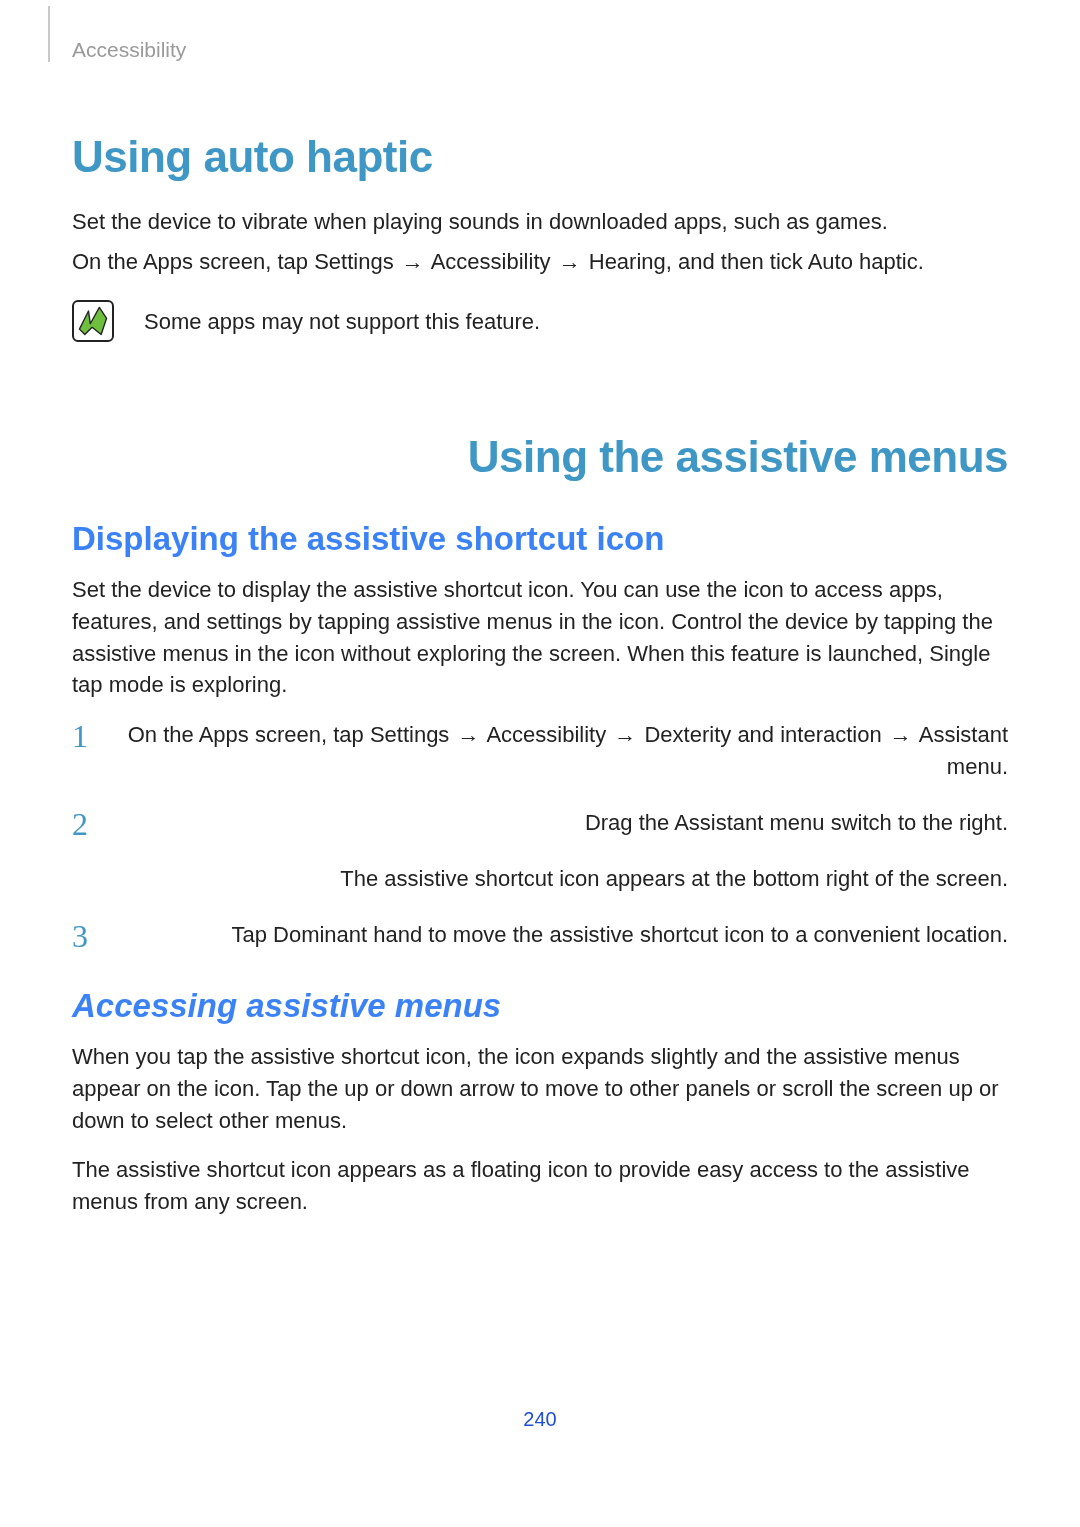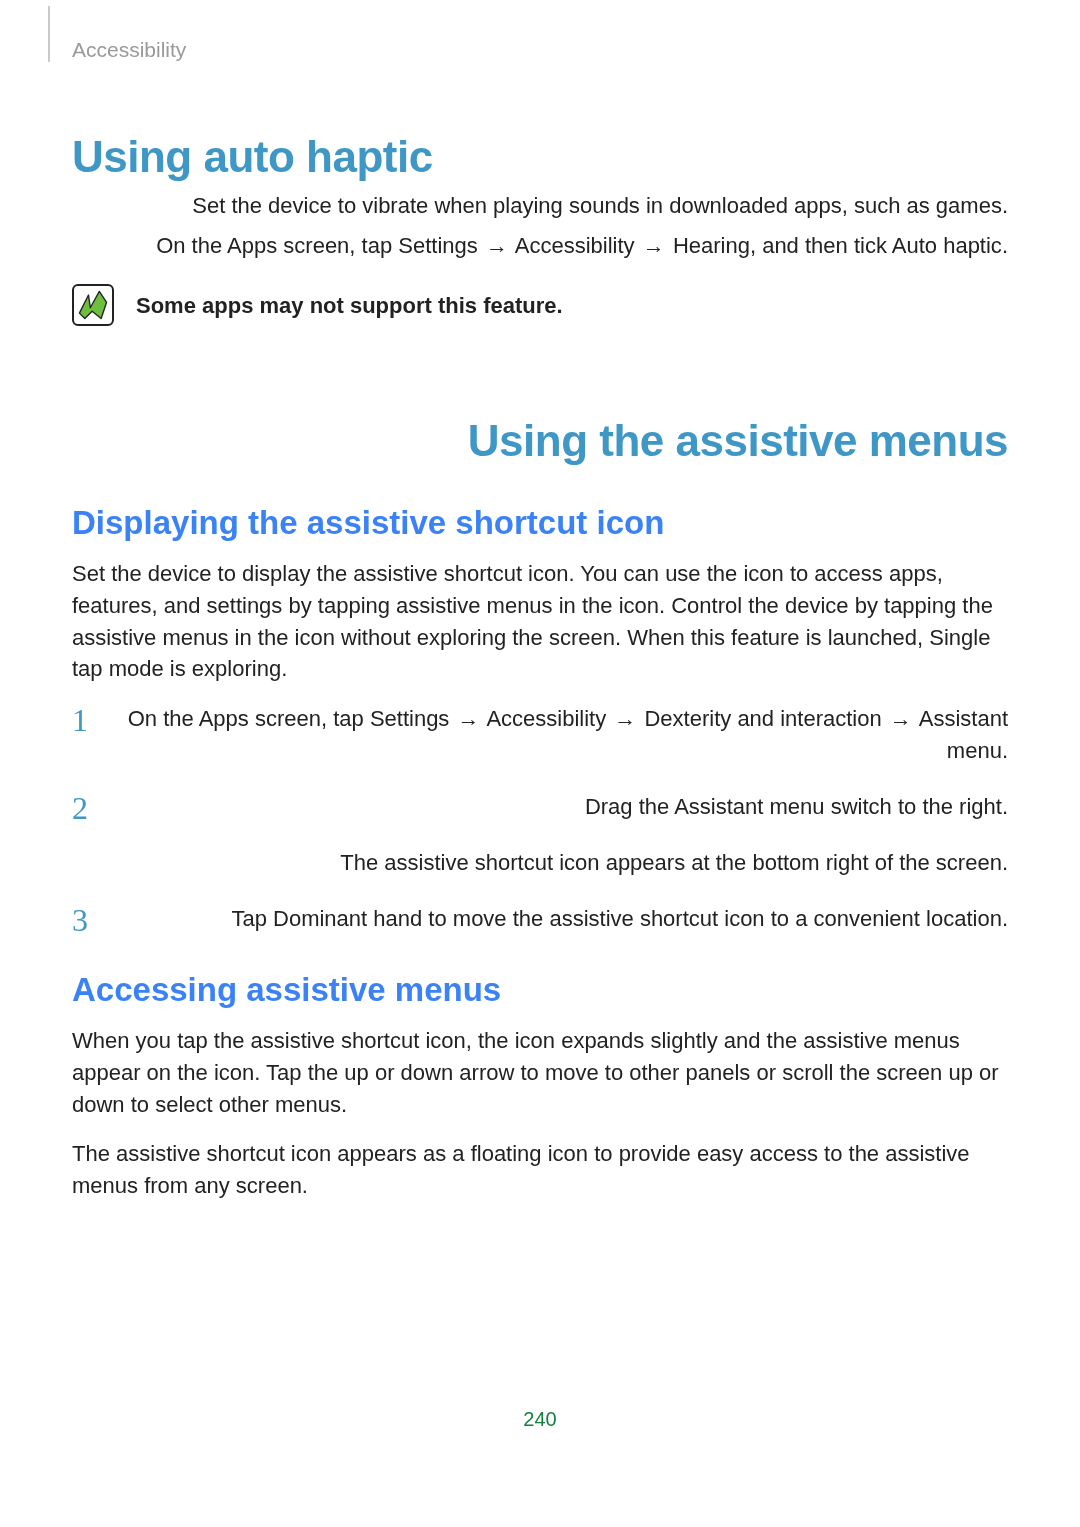--- a/index.html
+++ b/index.html
@@ -26,46 +26,44 @@
     font-size: 21px;
     color: #9a9a9a;
     margin-bottom: 70px;
     padding-left: 0;
   }
   h1.section-title {
     font-size: 44px;
     font-weight: 700;
     color: #3f97c6;
     margin-top: 0;
-    margin-bottom: 8px;
+    margin-bottom: 24px;
     letter-spacing: -0.5px;
   }
   h1.section-title.second {
     margin-top: 90px;
     margin-bottom: 38px;
     text-align: right;
   }
   p.body {
     font-size: 22px;
     line-height: 1.45;
     color: #222;
     margin-bottom: 8px;
-    text-align: right;
   }
   p.body.sp {
     margin-bottom: 18px;
   }
   .bold { font-weight: 400; }
   .arrow { padding: 0 2px; }
   .note-row {
     display: flex;
     align-items: flex-start;
-    gap: 22px;
+    gap: 30px;
     margin-top: 22px;
-    font-weight: bold;
   }
   .note-icon {
     width: 42px;
     height: 42px;
     flex: 0 0 42px;
     border: 2.5px solid #222;
     border-radius: 6px;
     position: relative;
     background: #fff;
   }
@@ -74,21 +72,21 @@
     font-size: 22px;
     line-height: 1.45;
     padding-top: 6px;
   }
   h2.subhead {
     font-size: 33px;
     font-weight: 700;
     color: #3b82f6;
     margin-bottom: 16px;
   }
-  h2.subhead.sp-top { margin-top: 36px; }
+  h2.subhead.sp-top { margin-top: 36px; font-style: italic; }
   .para {
     font-size: 22px;
     line-height: 1.45;
     margin-bottom: 18px;
   }
   ol.steps {
     list-style: none;
     counter-reset: step;
     margin-top: 10px;
     text-align: right;
@@ -114,21 +112,21 @@
   .step-sub {
     margin-top: 24px;
   }
   .page-number {
     position: absolute;
     bottom: 96px;
     left: 0;
     width: 100%;
     text-align: center;
     font-size: 20px;
-    color: #15803d;
+    color: #1d4ed8;
   }
 </style>
 </head>
 <body>
 
 <div class="header-rule"></div>
 
 <div class="page">
 
   <div class="breadcrumb">Accessibility</div>

